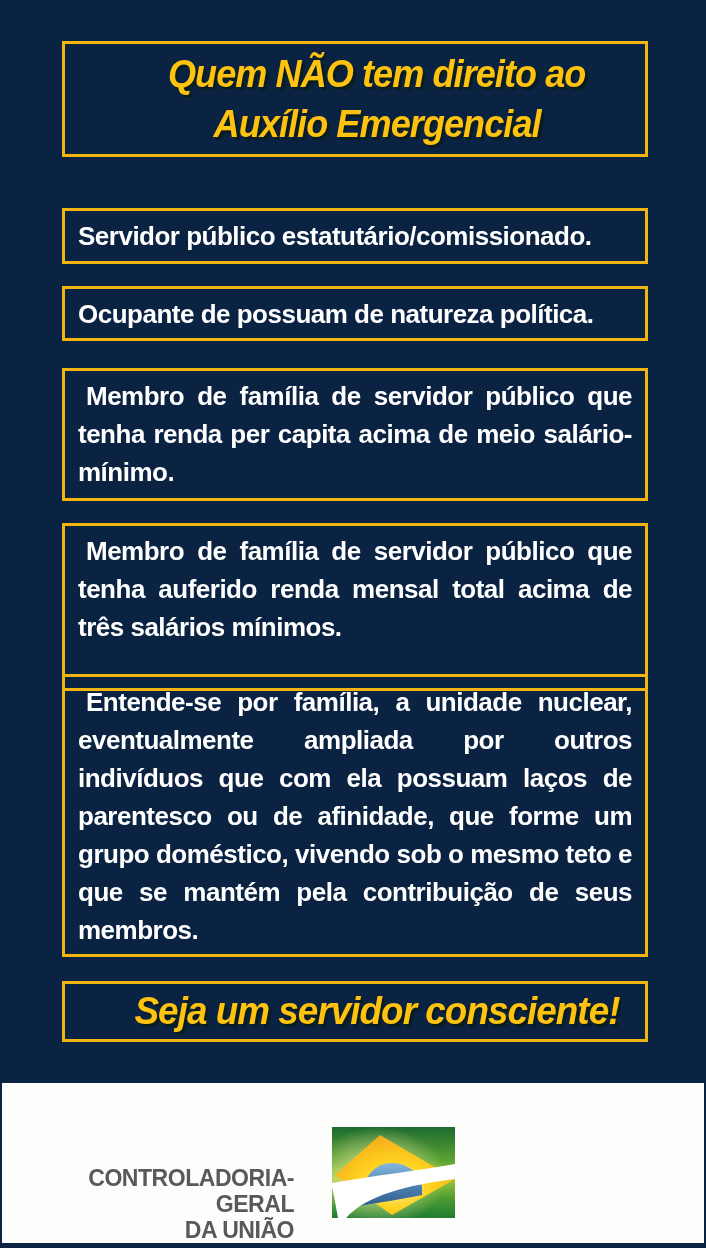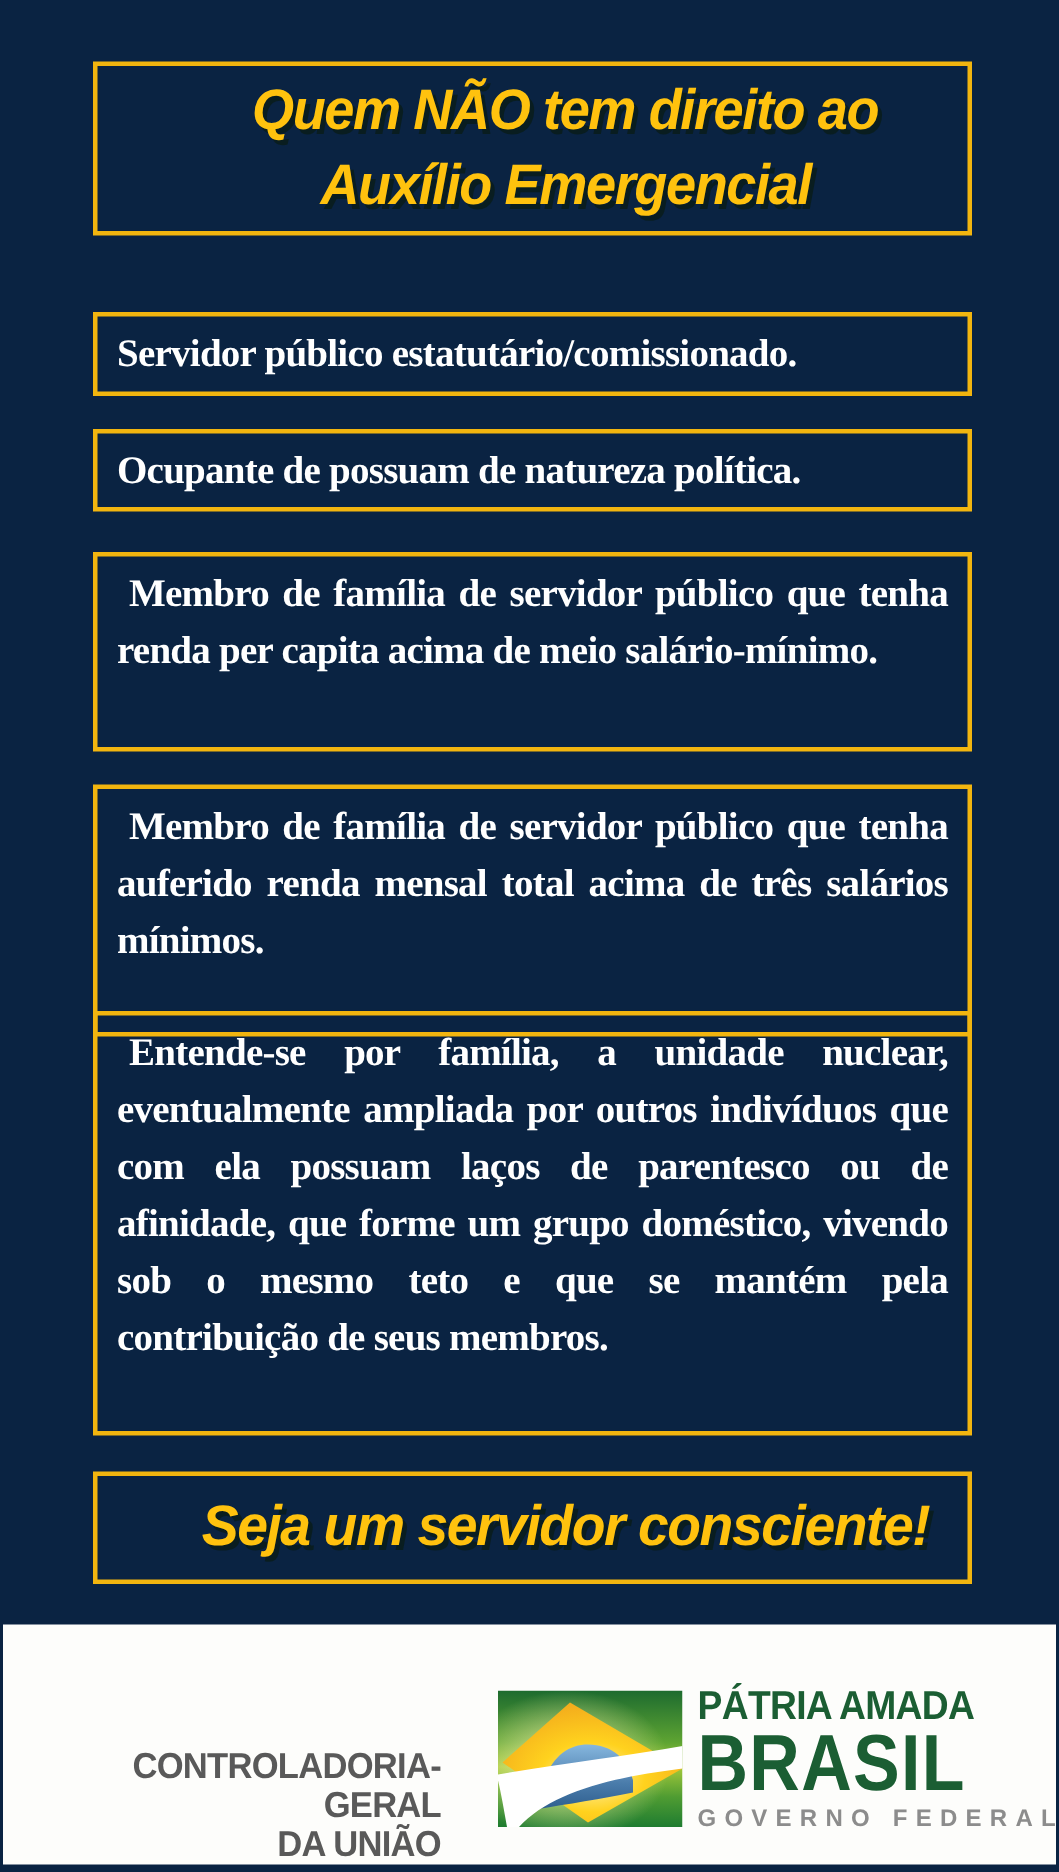--- a/index.html
+++ b/index.html
@@ -40,39 +40,38 @@
     transform: scaleX(0.95);
     text-shadow: 3px 3px 0 rgba(10, 25, 5, 0.55);
     white-space: nowrap;
   }
   .item {
     font-size: 26px;
     font-weight: bold;
     line-height: 38px;
     letter-spacing: -0.5px;
     padding: 0 13px;
-    font-family: Liberation Serif, serif;
   }
   .single-line {
     display: flex;
     align-items: center;
   }
   .multi-line {
     text-align: justify;
     text-indent: 8px;
     padding-top: 6px;
   }
   .item-1 { top: 208px; height: 56px; }
   .item-2 { top: 286px; height: 55px; }
   .item-3 { top: 368px; height: 133px; }
   .item-4 { top: 523px; height: 168px; }
   .item-5 { top: 674px; height: 283px; }
   .callout-box {
     top: 981px;
-    height: 75px;
+    height: 61px;
     display: flex;
     justify-content: center;
     align-items: center;
   }
   .callout-text {
     font-size: 38px;
     font-weight: bold;
     font-style: italic;
     color: #ffc20e;
     letter-spacing: -1px;
@@ -206,21 +205,16 @@
           </linearGradient>
         </defs>
         <rect x="0" y="0" width="123" height="91" fill="url(#bgGreen)"></rect>
         <rect x="0" y="0" width="123" height="91" fill="url(#glow)"></rect>
         <polygon points="48,8 123,52 60,88 3,48" fill="url(#gold)"></polygon>
         <path d="M27,79 C 30,48 44,36 60,36 C 76,36 87,46 90,60 L 90,68 C 70,72 45,76 27,79 Z" fill="url(#blueDome)"></path>
         <path d="M0,56 C 45,48 85,44 123,37 L 123,52 C 75,58 35,68 14,91 L 6,91 C 4,80 2,68 0,60 Z" fill="#ffffff"></path>
       </svg>
     </div>
 
-    <div class="brand">
-      <div class="brand-line1">PÁTRIA AMADA</div>
-      <div class="brand-line2">BRASIL</div>
-      <div class="brand-line3">GOVERNO FEDERAL</div>
-    </div>
 
   </div>
 
 </div>
 
 </body></html>

